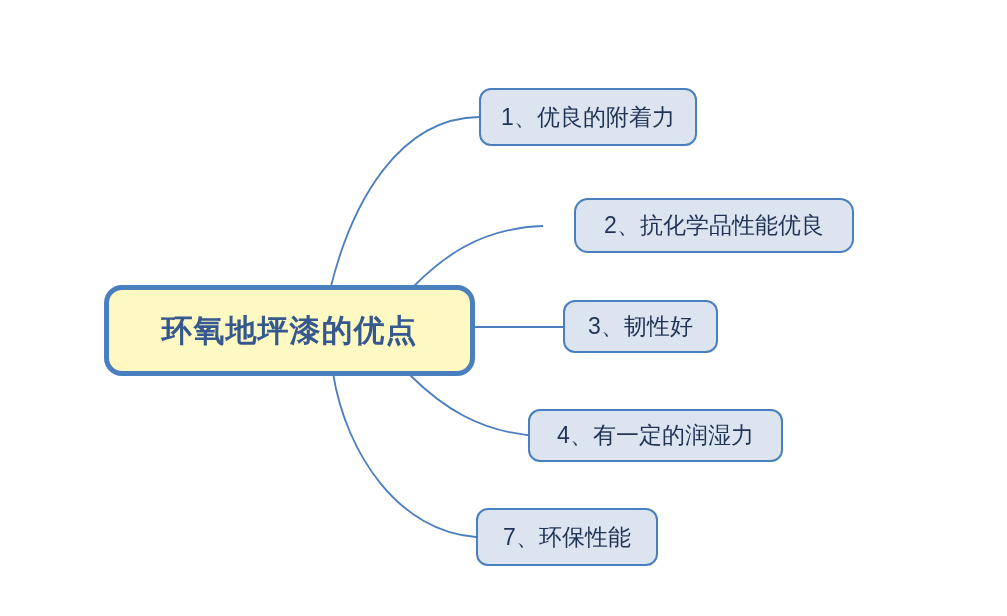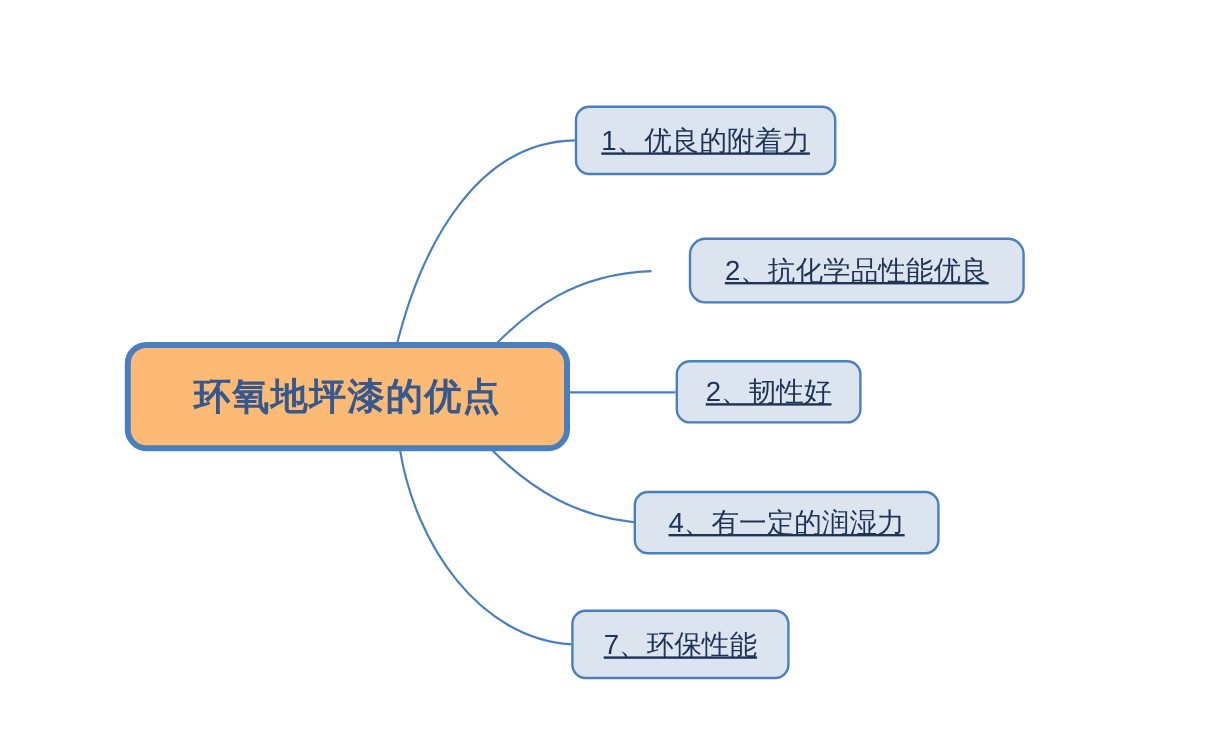--- a/index.html
+++ b/index.html
@@ -38,31 +38,30 @@
     white-space: nowrap;
   }
   .node-central {
     left: 104px;
     top: 285px;
     width: 371px;
     height: 91px;
     border-width: 5px;
     border-radius: 18px;
     border-color: #4a7fbf;
-    background: #fdba74;
+    background: #fef9c3;
     font-size: 31px;
     font-weight: bold;
     color: #35588e;
     letter-spacing: 1px;
   }
   .node-child {
     font-size: 23px;
     font-weight: normal;
     color: #1f3355;
-    text-decoration: underline;
   }
   .n1 { left: 479px; top: 88px;  width: 218px; height: 58px; }
   .n2 { left: 574px; top: 198px; width: 280px; height: 55px; border-radius: 14px; }
   .n3 { left: 563px; top: 300px; width: 155px; height: 53px; }
   .n4 { left: 528px; top: 409px; width: 255px; height: 53px; }
   .n5 { left: 476px; top: 508px; width: 182px; height: 58px; }
 </style>
 </head>
 <body>
 
@@ -82,21 +81,21 @@
 
   <div class="node node-child n1">
     <span>1、优良的附着力</span>
   </div>
 
   <div class="node node-child n2">
     <span>2、抗化学品性能优良</span>
   </div>
 
   <div class="node node-child n3">
-    <span>2、韧性好</span>
+    <span>3、韧性好</span>
   </div>
 
   <div class="node node-child n4">
     <span>4、有一定的润湿力</span>
   </div>
 
   <div class="node node-child n5">
     <span>7、环保性能</span>
   </div>
 

